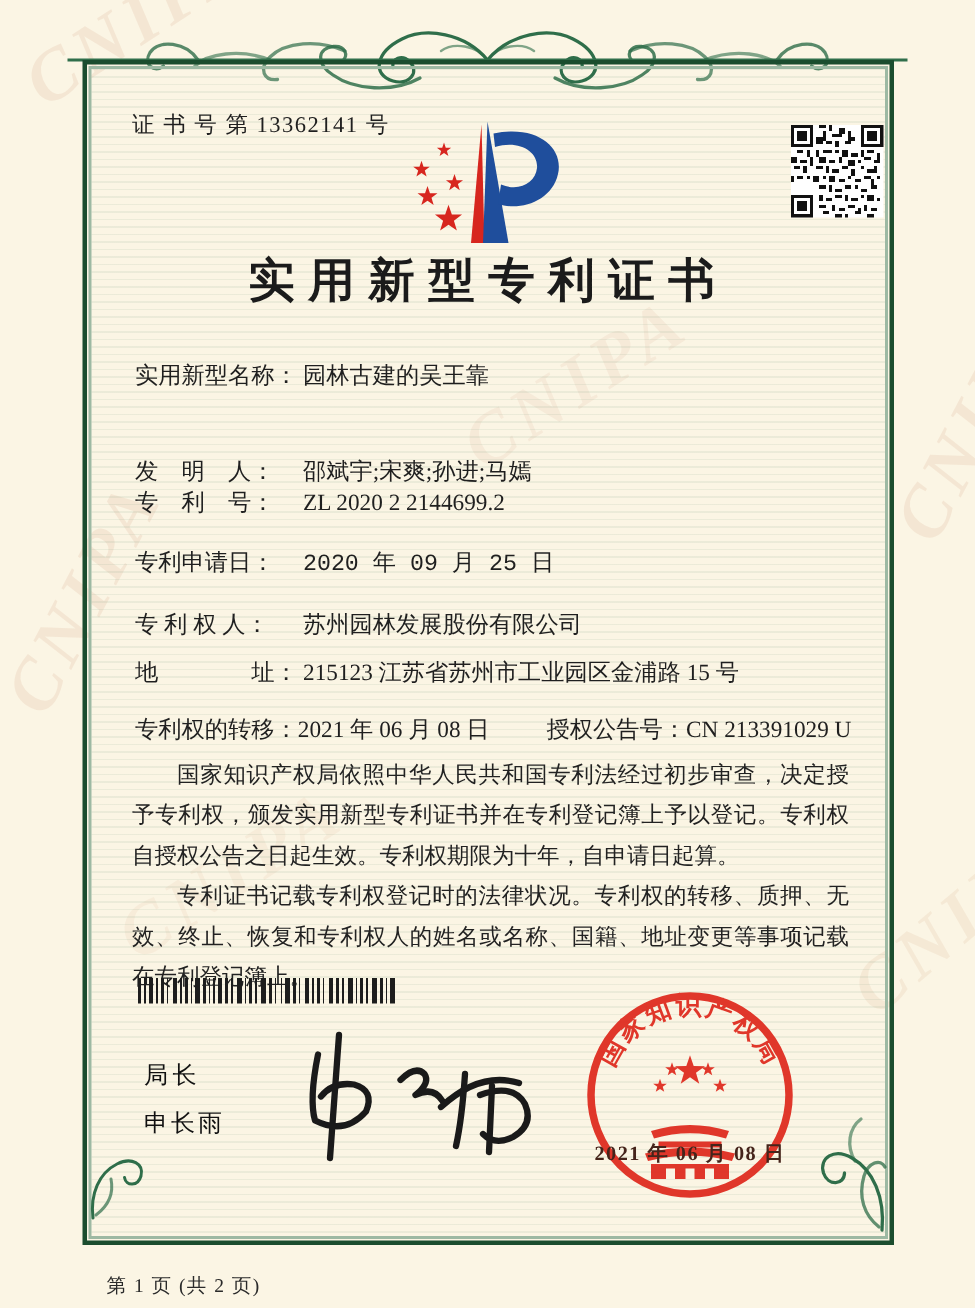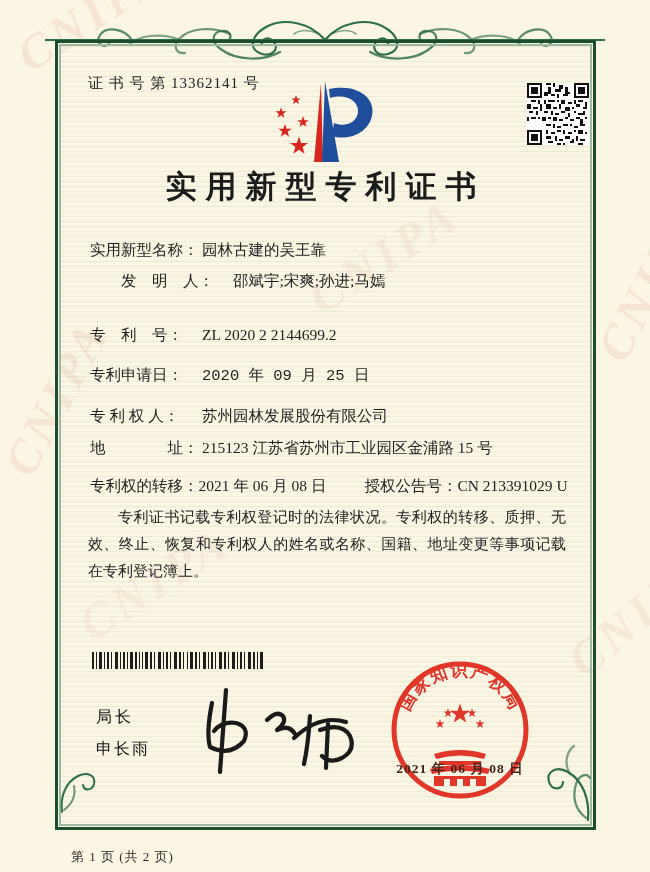--- a/index.html
+++ b/index.html
@@ -51,21 +51,21 @@
   .title {
     position:absolute; left:58px; top:166px; width:535px;
     text-align:center; font-size:31px; font-weight:bold; letter-spacing:9px;
     color:#1b1b1b;
   }
 
   .frow { position:absolute; left:90px; width:480px; font-size:15.5px; white-space:nowrap; }
   .flabel { display:inline-block; min-width:112px; }
   .fvalue { }
   .r-name     { top:240px; }
-  .r-inventor { top:271px;margin-left:31px; }
+  .r-inventor { top:304px; }
   .r-patno    { top:325px; }
   .r-filing   { top:365px;font-family:Liberation Mono, monospace; }
   .r-patentee { top:406px; }
   .r-address  { top:438px; }
   .r-grant    { top:476px; }
   .glabel2 { margin-left:38px; }
 
   .paras {
     position:absolute; left:88px; top:504px; width:478px;
     font-size:15px; line-height:27px; text-align:justify; color:#222;
@@ -257,20 +257,21 @@
   <span class="flabel">专 利 权 人：</span><span class="fvalue">苏州园林发展股份有限公司</span>
 </div>
 <div class="frow r-address">
   <span class="flabel">地　　　　址：</span><span class="fvalue">215123 江苏省苏州市工业园区金浦路 15 号</span>
 </div>
 <div class="frow r-grant">
   <span>专利权的转移：</span><span>2021 年 06 月 08 日</span><span class="glabel2">授权公告号：</span><span>CN 213391029 U</span>
 </div>
 
 <div class="paras">
+  <p>国家知识产权局依照中华人民共和国专利法经过初步审查，决定授予专利权，颁发实用新型专利证书并在专利登记簿上予以登记。专利权自授权公告之日起生效。专利权期限为十年，自申请日起算。</p>
   <p>专利证书记载专利权登记时的法律状况。专利权的转移、质押、无效、终止、恢复和专利权人的姓名或名称、国籍、地址变更等事项记载在专利登记簿上。</p>
 </div>
 
 <svg class="barcode" width="172" height="17" viewBox="0 0 172 17" shape-rendering="crispEdges">
   <g fill="#1d1d1d">
     <rect x="0" width="2" height="17"></rect>
       <rect x="4" width="1" height="17"></rect>
       <rect x="7" width="3" height="17"></rect>
     <rect x="12" width="1" height="17"></rect>
       <rect x="15" width="2" height="17"></rect>

